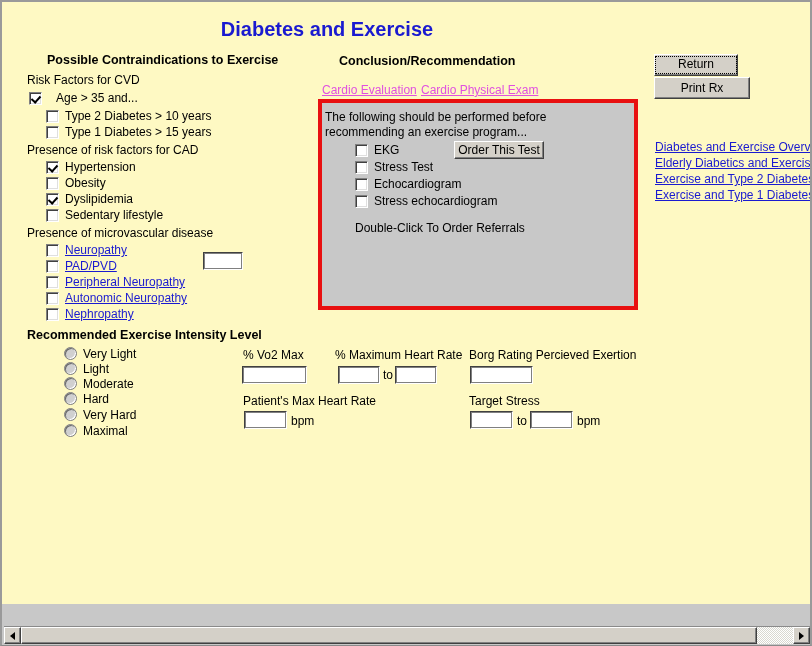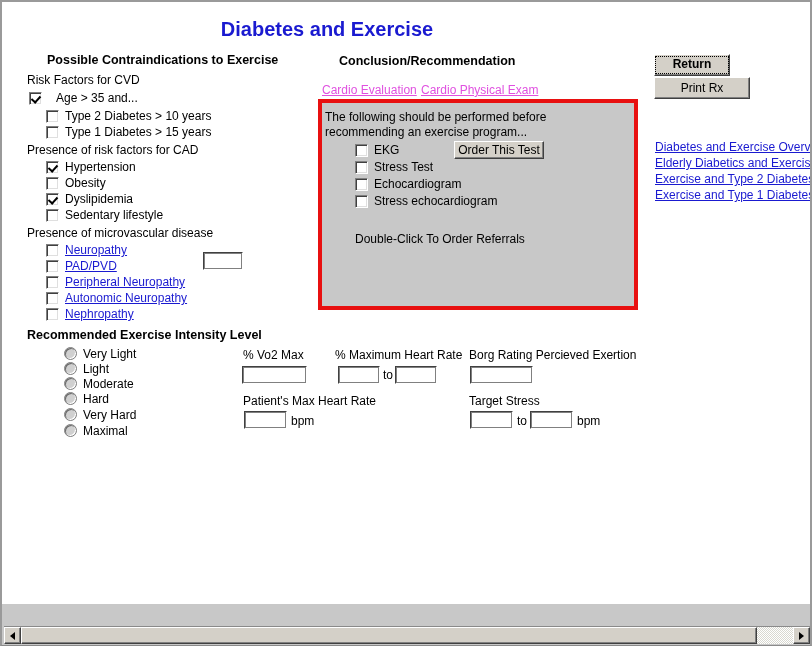--- a/index.html
+++ b/index.html
@@ -24,21 +24,21 @@
     border-left: 2px solid #9a9a9a;
     border-top: 2px solid #9a9a9a;
     border-right: 2px solid #9a9a9a;
     border-bottom: 1px solid #8a8a8a;
   }
   .canvas {
     position: absolute;
     left: 0; top: 0;
     width: 808px;
     height: 602px;
-    background: #ffffff;
+    background: #fef9c3;
     overflow: hidden;
   }
 
   
   #title {
     position: absolute;
     left: 0;
     top: 16px;
     width: 650px;
     text-align: center;
@@ -341,25 +341,25 @@
       <div class="plain-label" style="left:52px; top:57px;">Stress Test</div>
 
       <div class="cbx" style="left:33px; top:75px;"></div>
       <div class="plain-label" style="left:52px; top:74px;">Echocardiogram</div>
 
       <div class="cbx" style="left:33px; top:92px;"></div>
       <div class="plain-label" style="left:52px; top:91px;">Stress echocardiogram</div>
 
       <div class="btn" style="left:132px; top:38px; width:90px; height:18px;">Order This Test</div>
 
-      <div class="plain-label" style="left:33px; top:129px;text-align:right;">Double-Click To Order Referrals</div>
+      <div class="plain-label" style="left:33px; top:118px;text-align:right;">Double-Click To Order Referrals</div>
 
     </div>
 
-    <div class="btn" style="left:652px; top:52px; width:76px; height:22px; font-weight:bold;">
+    <div class="btn" style="left:652px; top:52px; width:84px; height:22px; font-weight:normal;">
       <span style="display:block;width:88px;height:16px;border:1px dotted #000;line-height:15px;">Return</span>
     </div>
     <div class="btn" style="left:652px; top:75px; width:96px; height:22px;">Print Rx</div>
 
     <div class="hlink" style="left:653px; top:138px;">Diabetes and Exercise Overview</div>
     <div class="hlink" style="left:653px; top:154px;">Elderly Diabetics and Exercise</div>
     <div class="hlink" style="left:653px; top:170px;">Exercise and Type 2 Diabetes</div>
     <div class="hlink" style="left:653px; top:186px;">Exercise and Type 1 Diabetes</div>
 
     <div class="sect-head" style="left:25px; top:326px;">Recommended Exercise Intensity Level</div>

